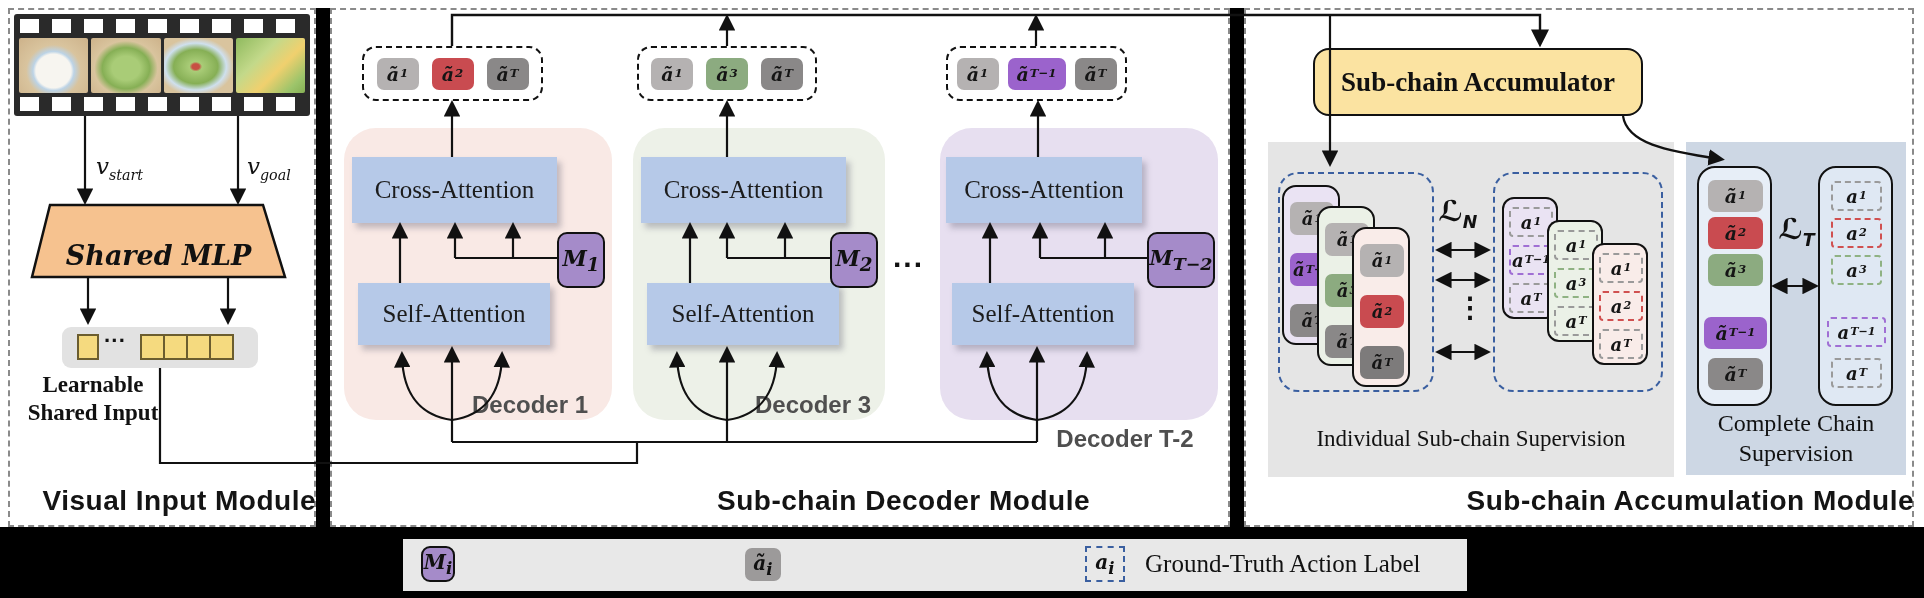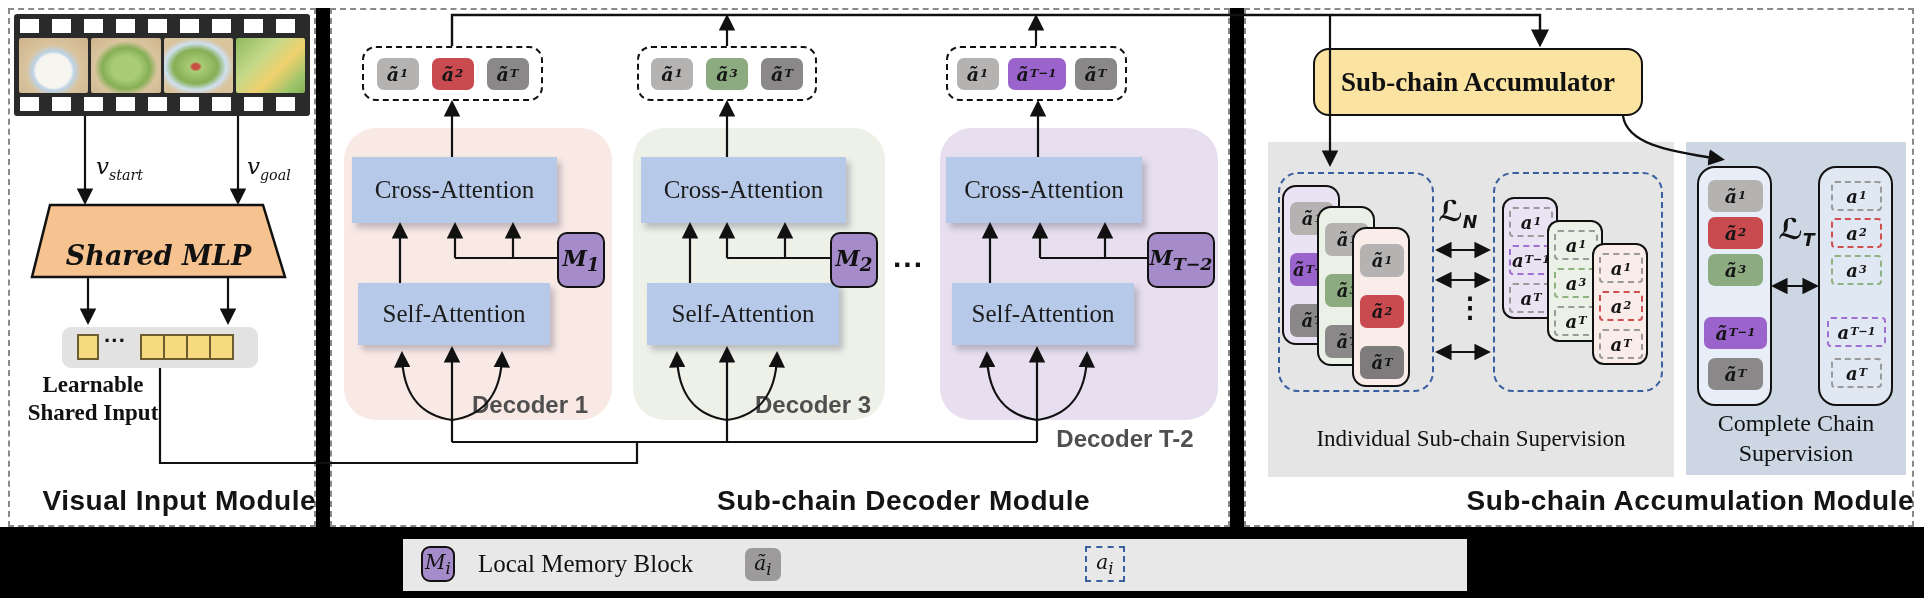--- a/index.html
+++ b/index.html
@@ -66,21 +66,21 @@
   .gcard .gh{position:absolute;left:5px;width:44px;height:30px;}
   .suplbl{position:absolute;text-align:center;font-family:"Liberation Serif",serif;font-size:23px;color:#111;}
   .chain{position:absolute;top:166px;width:75px;height:240px;border:2.5px solid #111;border-radius:18px;box-sizing:border-box;}
   .chain .ch{position:absolute;left:9px;width:55px;height:32px;}
   .chain .gh{position:absolute;left:11px;width:51px;height:30px;}
   
   .bottomstrip{position:absolute;left:0;top:527px;width:1924px;height:71px;background:#000;}
   .legendbar{position:absolute;left:403px;top:539px;width:1064px;height:52px;background:#e8e8e8;}
   .leglbl{position:absolute;top:11px;font-family:"Liberation Serif",serif;font-size:25px;color:#111;white-space:nowrap;}
   .legsym{position:absolute;display:flex;align-items:center;justify-content:center;
-          font-family:"DejaVu Serif",serif;font-style:italic;font-weight:normal;font-size:20px;color:#111;box-sizing:border-box;}
+          font-family:"DejaVu Serif",serif;font-style:italic;font-weight:bold;font-size:20px;color:#111;box-sizing:border-box;}
   svg.wires{position:absolute;left:0;top:0;z-index:5;pointer-events:none;}
 </style>
 </head>
 <body>
 
 <div id="fig">
 
   <div class="panel" style="left:8px;top:8px;width:308px;height:519px;"></div>
   <div class="panel" style="left:330px;top:8px;width:900px;height:519px;"></div>
   <div class="panel" style="left:1244px;top:8px;width:670px;height:519px;"></div>
@@ -332,27 +332,27 @@
       </span>
   </div>
   <div class="suplbl" style="left:1686px;top:440px;width:220px;font-size:24px;">Supervision</div>
   <div class="suplbl" style="left:1686px;top:410px;width:220px;font-size:24px;">Complete Chain</div>
   <div class="ptitle" style="left:1244px;top:485px;width:670px;">Sub-chain Accumulation Module</div>
 
   <div class="legendbar" style="background: rgb(232, 232, 232);">
     <span class="legsym" style="left: 18px; top: 7px; width: 34px; height: 36px; border: 2px solid rgb(17, 17, 17); border-radius: 9px; background: rgb(165, 139, 201);">
         <span><i>M</i><sub>i</sub></span>
       </span>
-    <span class="leglbl" style="left:75px;">Local Memory Block</span>
     <span class="legsym" style="left: 342px; top: 9px; width: 36px; height: 33px; border-radius: 7px; background: rgb(156, 154, 154);">
         <span><i>ã</i><sub>i</sub></span>
       </span>
     <span class="legsym" style="left:682px;top:7px;width:40px;height:36px;border:2.5px dashed #3a5fa0;">
         <span><i>a</i><sub>i</sub></span>
       </span>
+    <span class="leglbl" style="left:742px;">Ground-Truth Action Label</span>
   </div>
 
   <svg class="wires" width="1924" height="598" viewBox="0 0 1924 598">
     <defs>
       <marker id="ah" viewBox="0 0 10 10" refX="7" refY="5" markerWidth="7.5" markerHeight="7.5" orient="auto-start-reverse">
         <path d="M0,0 L10,5 L0,10 z" fill="#111"></path>
       </marker>
     </defs>
     <g stroke="#111" stroke-width="2.2" fill="none">
 

